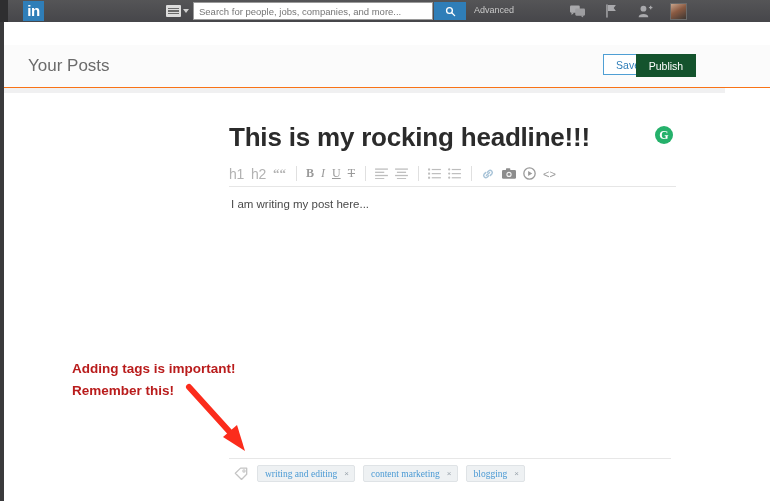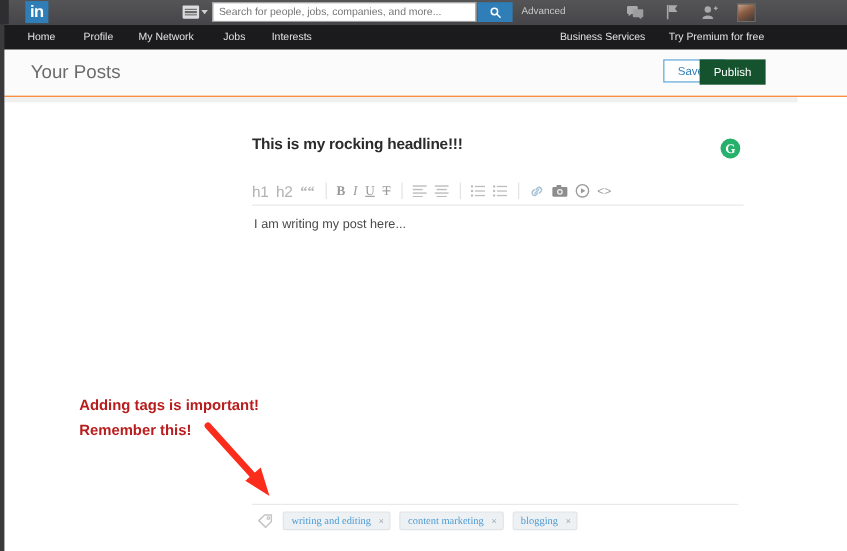--- a/index.html
+++ b/index.html
@@ -174,21 +174,21 @@
 
   
   .editor {
     position: absolute; left: 4px; top: 93px;
     width: 766px; height: 408px;
     background: #ffffff;
     z-index: 5;
   }
   .headline {
     position: absolute; left: 225px; top: 29px;
-    font-size: 14px; color: #2b2b2b;
+    font-size: 26px; color: #2b2b2b;
     font-weight: bold;
     letter-spacing: -0.2px;
   }
   .gram-icon {
     position: absolute;
     width: 18px; height: 18px;
     border-radius: 50%;
     background: #25b16b;
     color: #ffffff;
     font-size: 12px; font-weight: bold;
@@ -343,29 +343,20 @@
         <circle cx="6.5" cy="4.5" r="3.6" fill="#a9a9ac"></circle>
         <path d="M0.5 15 C0.5 9.8 12.5 9.8 12.5 15 Z" fill="#a9a9ac"></path>
         <rect x="13.2" y="2.4" width="4.3" height="1.5" fill="#a9a9ac"></rect>
         <rect x="14.6" y="1" width="1.5" height="4.3" fill="#a9a9ac"></rect>
       </svg>
     </div>
 
     <div class="avatar"></div>
   </div>
 
-  <div class="navbar">
-    <div class="nav-item nv-home">Home</div>
-    <div class="nav-item nv-profile">Profile</div>
-    <div class="nav-item nv-network">My Network</div>
-    <div class="nav-item nv-jobs">Jobs</div>
-    <div class="nav-item nv-interests">Interests</div>
-    <div class="nav-item nv-biz">Business Services</div>
-    <div class="nav-item nv-prem">Try Premium for free</div>
-  </div>
 
   <div class="page-header">
     <div class="page-title">Your Posts</div>
     <button class="btn-saved">Saved</button>
     <button class="btn-publish">Publish</button>
   </div>
   <div class="header-strip"></div>
 
   <div class="editor">
 

